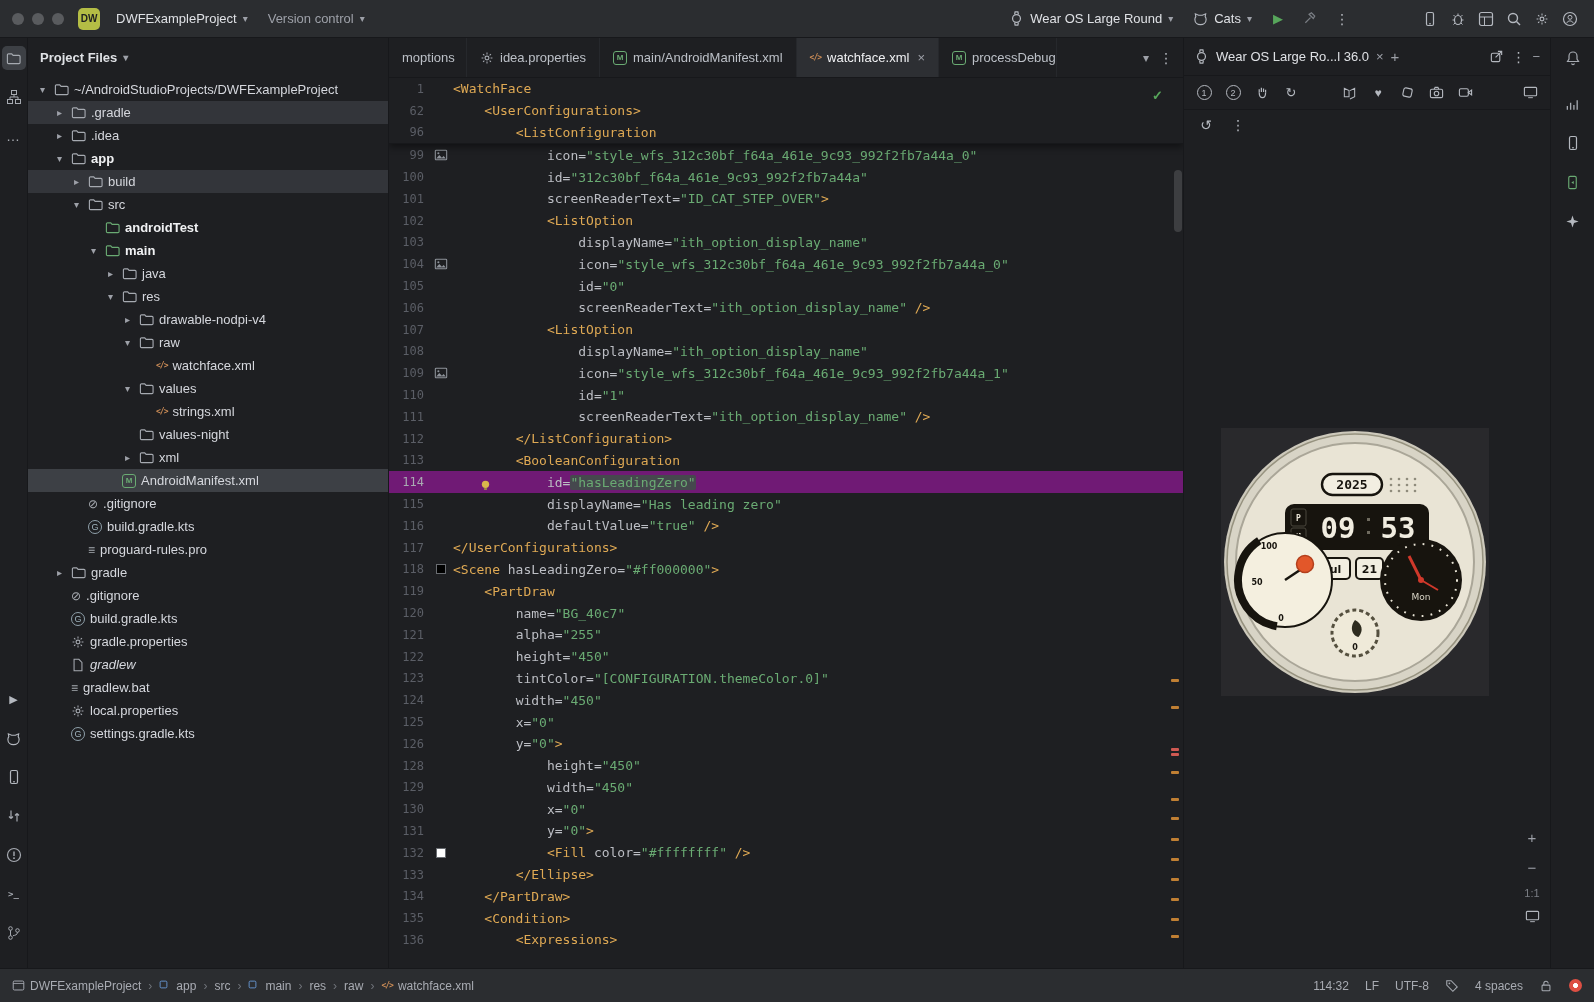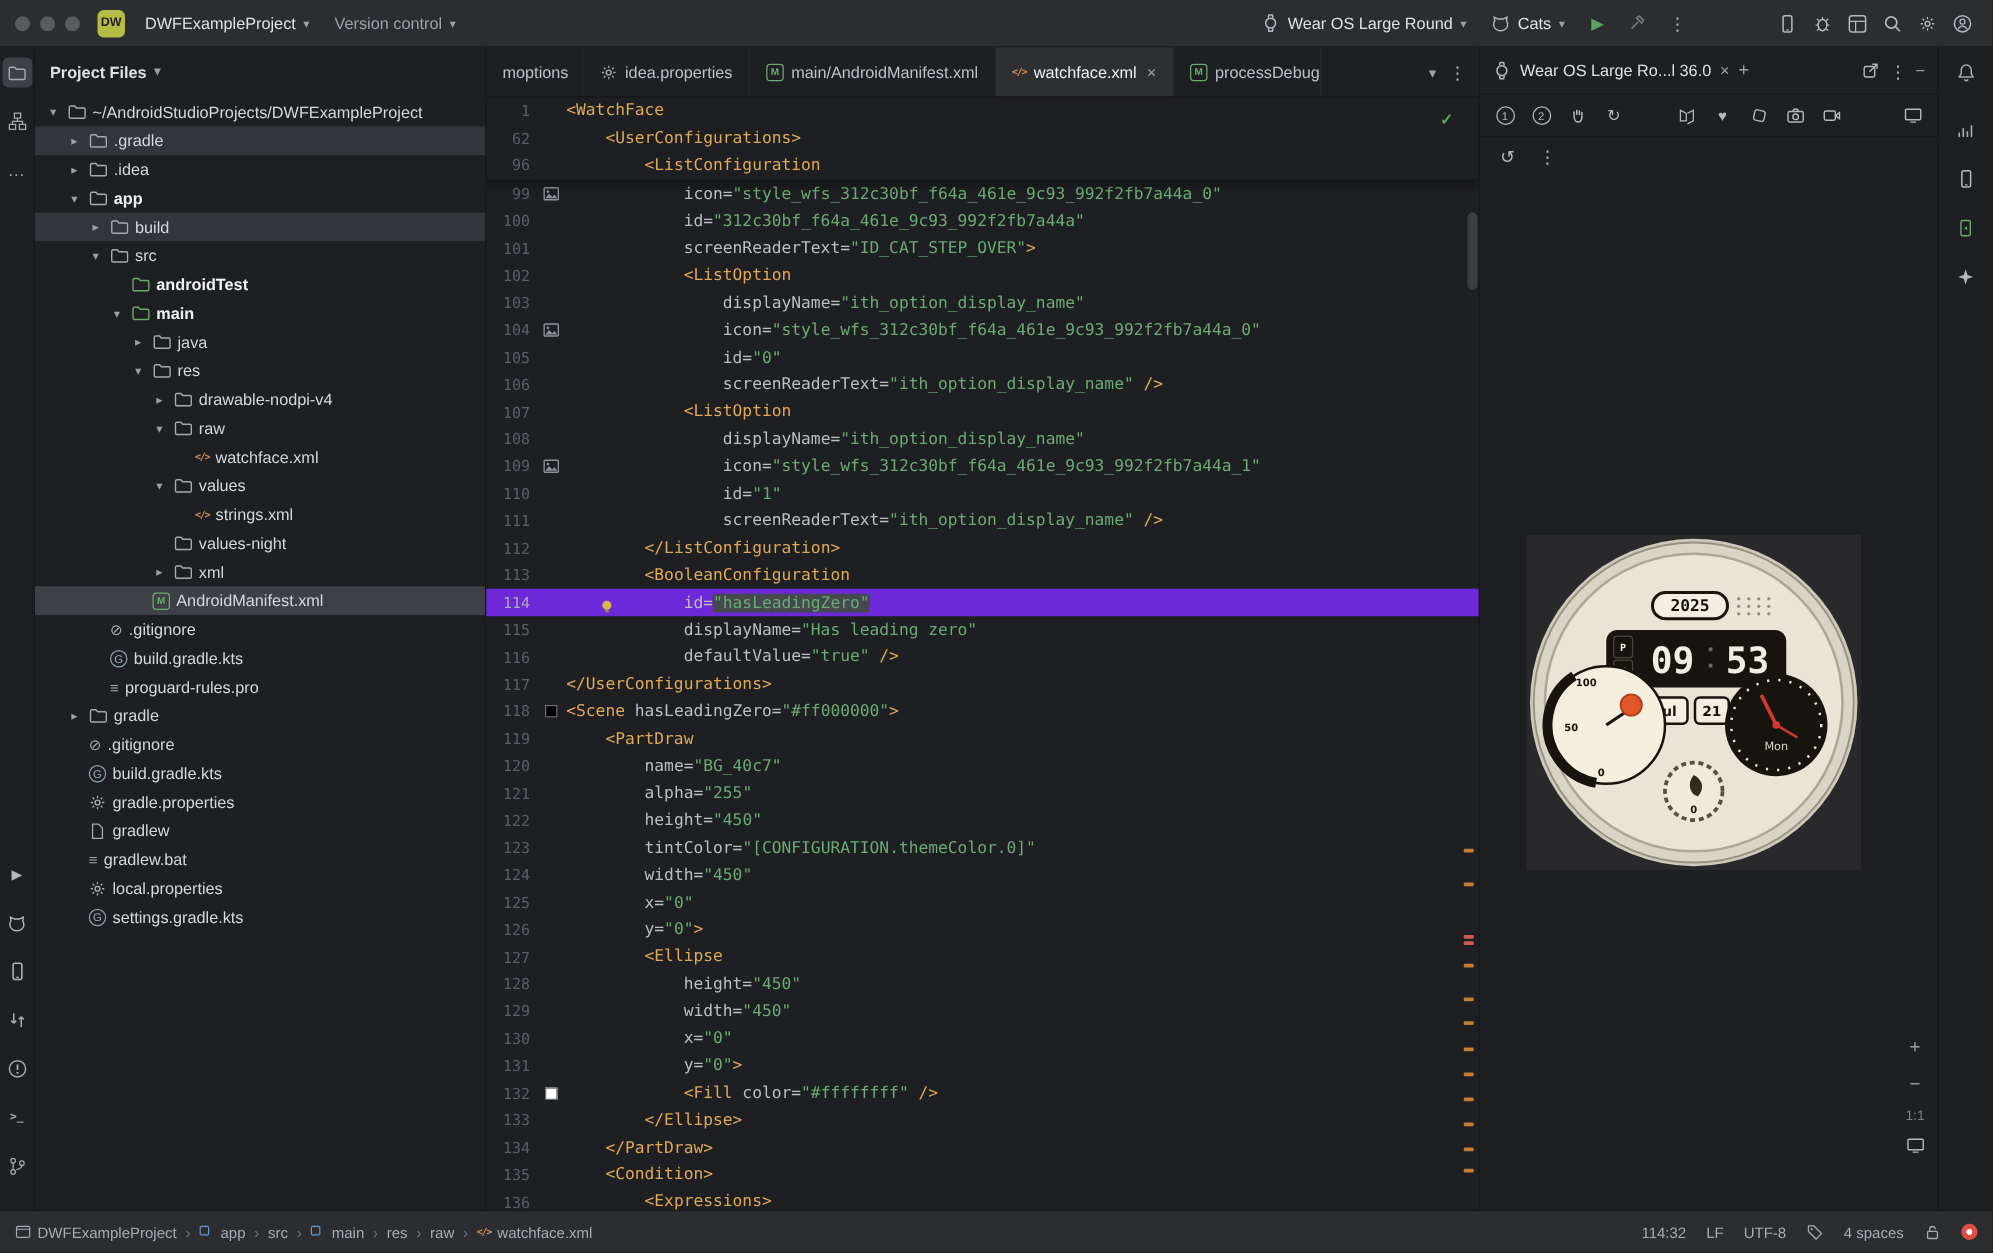--- a/index.html
+++ b/index.html
@@ -66,21 +66,21 @@
 .codewrap{flex:1;position:relative;overflow:hidden;font-family:"DejaVu Sans Mono",monospace;font-size:13px}
 .cl{display:flex;height:21.8px;align-items:center}
 .ln{flex:0 0 40px;width:40px;text-align:right;padding-right:5px;color:#5b5e66;font-size:12px}
 .gut{flex:0 0 24px;width:24px;display:flex;align-items:center;justify-content:center}
 .sw{width:10px;height:10px;border:1px solid #6a6d72;display:inline-block}
 .ct{white-space:pre;position:relative;color:#bcbec4}
 .tk-tag{color:#dfa954}
 .tk-attr{color:#bcbec4}
 .tk-str{color:#6aab73}
 .tk-str.hl{background:#45484d;border-radius:2px}
-.cl.cur{background:#6d28d9}
+.cl.cur{background:#701a75}
 .cl.cur .ln{color:#a9abb2}
 .sticky{position:relative;z-index:2;background:#1e1f22;box-shadow:0 3px 7px rgba(0,0,0,.45);border-bottom:1px solid #17181b}
 .bulb{position:absolute;left:26px;top:4px}
 .insp{position:absolute;top:50px;right:20px;z-index:3}
 .stripe-mark{position:absolute;right:4px;width:8px;height:3px;border-radius:1px;z-index:3}
 .thumb{position:absolute;right:1px;top:132px;width:8px;height:62px;border-radius:4px;background:rgba(255,255,255,.14);z-index:3}
 
 
 .devpanel{width:367px;flex:0 0 367px;border-left:1px solid #17181b;display:flex;flex-direction:column;background:#1e1f22}
 .rd-head{height:38px;flex:0 0 38px;display:flex;align-items:center;gap:7px;padding:0 10px;border-bottom:1px solid #17181b;white-space:nowrap}
@@ -504,21 +504,21 @@
           <div class="trow" style="padding-left: 25px;">
             <span class="tchev"></span>
             <span class="ic">
               <svg width="14" height="14" viewBox="0 0 16 16" fill="none" xmlns="http://www.w3.org/2000/svg">
                 <circle cx="8" cy="8" r="2.2" stroke="#a6aab1" stroke-width="1.3"></circle>
                 <path d="M8 1.8v2.1M8 12.1v2.1M1.8 8h2.1M12.1 8h2.1M3.5 3.5L5 5M11 11l1.5 1.5M12.5 3.5L11 5M5 11l-1.5 1.5" stroke="#a6aab1" stroke-width="1.2"></path>
               </svg>
             </span>
             <span class="tlabel">gradle.properties</span>
           </div>
-          <div class="trow" style="padding-left: 25px;">
+          <div class="trow" style="padding-left: 25px; font-style: italic;">
             <span class="tchev"></span>
             <span class="ic">
               <svg width="14" height="14" viewBox="0 0 16 16" fill="none" xmlns="http://www.w3.org/2000/svg">
                 <path d="M3.5 1.5h5.5l3.5 3.5v9.5h-9z" stroke="#a6aab1" stroke-width="1.2"></path>
               </svg>
             </span>
             <span class="tlabel">gradlew</span>
           </div>
           <div class="trow" style="padding-left: 25px;">
             <span class="tchev"></span>
@@ -759,25 +759,20 @@
             </div>
             <div class="cl">
               <span class="ln">125</span>
               <span class="gut"></span>
               <span class="ct"><span>        </span><span class="tk-attr">x=</span><span class="tk-str">"0"</span></span>
             </div>
             <div class="cl">
               <span class="ln">126</span>
               <span class="gut"></span>
               <span class="ct"><span>        </span><span class="tk-attr">y=</span><span class="tk-str">"0"</span><span class="tk-tag">&gt;</span></span>
-            </div>
-            <div class="cl">
-              <span class="ln">127</span>
-              <span class="gut"></span>
-              <span class="ct"><span>        </span><span class="tk-tag">&lt;Ellipse</span></span>
             </div>
             <div class="cl">
               <span class="ln">128</span>
               <span class="gut"></span>
               <span class="ct"><span>            </span><span class="tk-attr">height=</span><span class="tk-str">"450"</span></span>
             </div>
             <div class="cl">
               <span class="ln">129</span>
               <span class="gut"></span>
               <span class="ct"><span>            </span><span class="tk-attr">width=</span><span class="tk-str">"450"</span></span>

